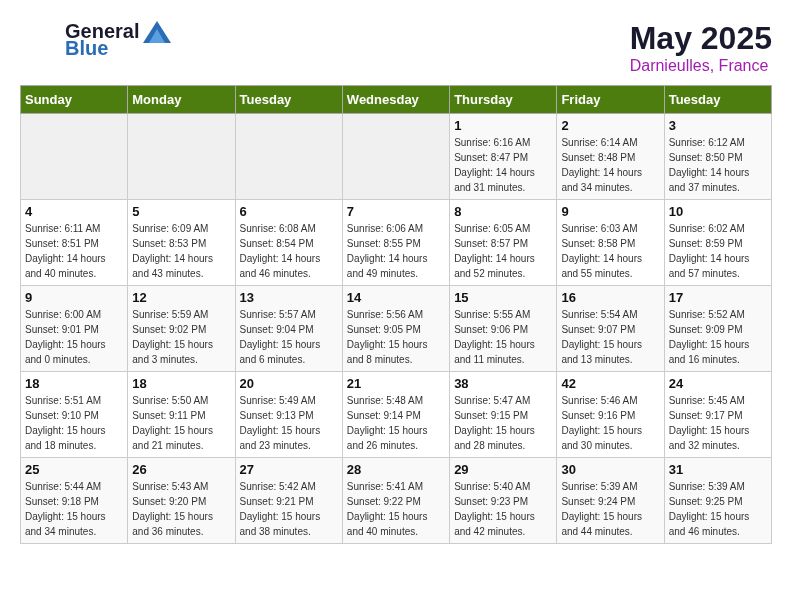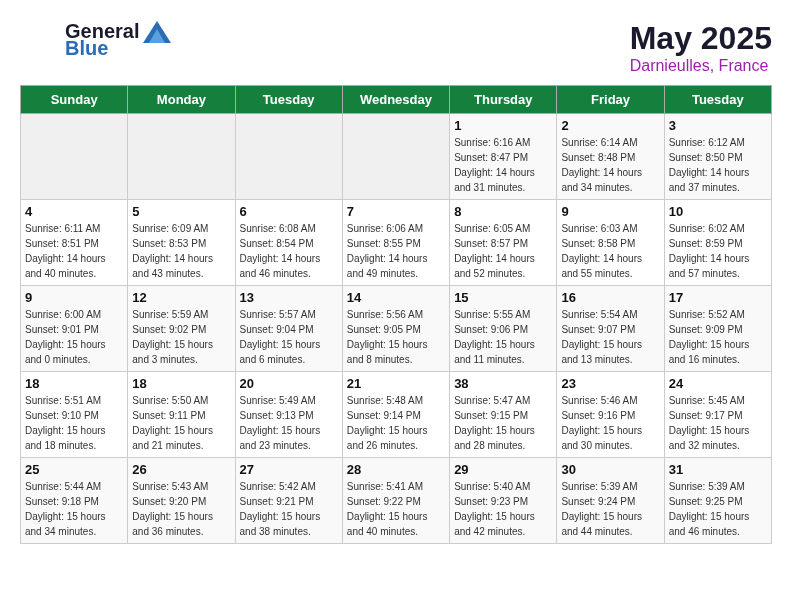--- a/index.html
+++ b/index.html
@@ -39,24 +39,24 @@
       font-size: 16px;
       color: #a21caf;
       font-weight: normal;
     }
     table {
       width: 100%;
       border-collapse: collapse;
       font-size: 11px;
     }
     thead tr th {
-      background-color: #15803d;
+      background-color: #4d7c0f;
       color: white;
       padding: 6px 4px;
-      text-align: center;
+      text-align: left;
       font-size: 13px;
       font-weight: bold;
       border: 1px solid #aaa;
     }
     tbody tr td {
       border: 1px solid #ccc;
       vertical-align: top;
       padding: 4px;
       width: calc(100% / 7);
       min-height: 80px;
@@ -207,21 +207,21 @@
         </td>
         <td>
           <span class="day-num">21</span>
           <div class="day-detail">Sunrise: 5:48 AM<br>Sunset: 9:14 PM<br>Daylight: 15 hours<br>and 26 minutes.</div>
         </td>
         <td>
           <span class="day-num">38</span>
           <div class="day-detail">Sunrise: 5:47 AM<br>Sunset: 9:15 PM<br>Daylight: 15 hours<br>and 28 minutes.</div>
         </td>
         <td>
-          <span class="day-num">23</span>
+          <span class="day-num">42</span>
           <div class="day-detail">Sunrise: 5:46 AM<br>Sunset: 9:16 PM<br>Daylight: 15 hours<br>and 30 minutes.</div>
         </td>
         <td>
           <span class="day-num">24</span>
           <div class="day-detail">Sunrise: 5:45 AM<br>Sunset: 9:17 PM<br>Daylight: 15 hours<br>and 32 minutes.</div>
         </td>
       </tr>
       <tr>
         <td>
           <span class="day-num">25</span>

